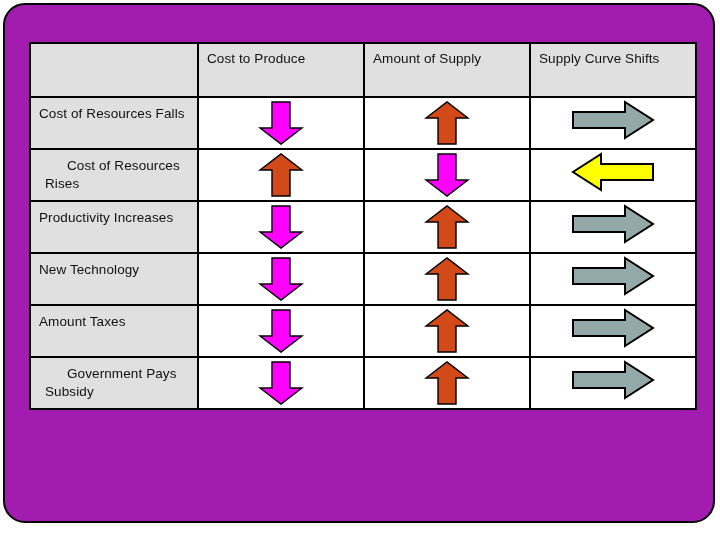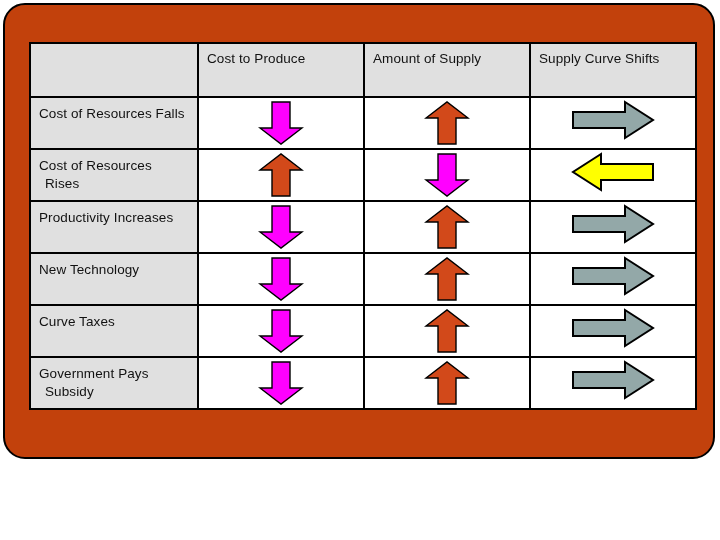--- a/index.html
+++ b/index.html
@@ -13,25 +13,25 @@
     font-family: "Liberation Sans", sans-serif;
     overflow: hidden;
   }
 
   
   #slide-frame {
     position: absolute;
     left: 3px;
     top: 3px;
     width: 712px;
-    height: 456px;
+    height: 520px;
     border: 2px solid #000000;
     border-radius: 22px;
     box-sizing: border-box;
-    background: #c2410c;
+    background: #a21caf;
   }
 
   
   #supply-table {
     position: absolute;
     left: 24px;
     top: 37px;
     width: 666px;
     border-collapse: collapse;
     table-layout: fixed;
@@ -80,21 +80,21 @@
     color: #111111;
     padding: 7px 6px 0 8px;
     line-height: 18px;
     text-align: left;
     letter-spacing: 0.1px;
   }
   .factor-label.wrap2 {
     text-align: center;
     padding-left: 8px;
   }
-  .factor-label.wrap2 .ln1 { display:block; text-align:left; }
+  .factor-label.wrap2 .ln1 { display:block; text-align:left;margin-left:28px; }
   .factor-label.wrap2 .ln2 { display:block; text-align:left; padding-left: 6px;}
 
   .arrow-wrap {
     display: flex;
     align-items: center;
     justify-content: center;
     height: 100%;
     width: 100%;
   }
   .arrow-wrap svg { display: block; }
@@ -284,21 +284,21 @@
     <td class="arrow-cell">
       <div class="arrow-wrap">
               <svg width="86" height="44" viewBox="0 0 86 44">
       <path d="M 3,14 L 55,14 L 55,4 L 83,22 L 55,40 L 55,30 L 3,30 Z" fill="#93A8A8" stroke="#000000" stroke-width="2" stroke-linejoin="miter"></path>
     </svg>
             </div>
     </td>
   </tr>
         <tr class="data-row">
     <td class="factor-cell">
-            <span class="factor-label">Curve Taxes</span>
+            <span class="factor-label">Amount Taxes</span>
           </td>
     <td class="arrow-cell">
       <div class="arrow-wrap">
               <svg width="46" height="50" viewBox="0 0 46 50">
       <path d="M 2,30 L 44,30 L 23,46 Z" fill="#7B3F7B" stroke="none"></path>
       <path d="M 14,4
             L 32,4
             L 32,30
             L 44,30
             L 23,46

